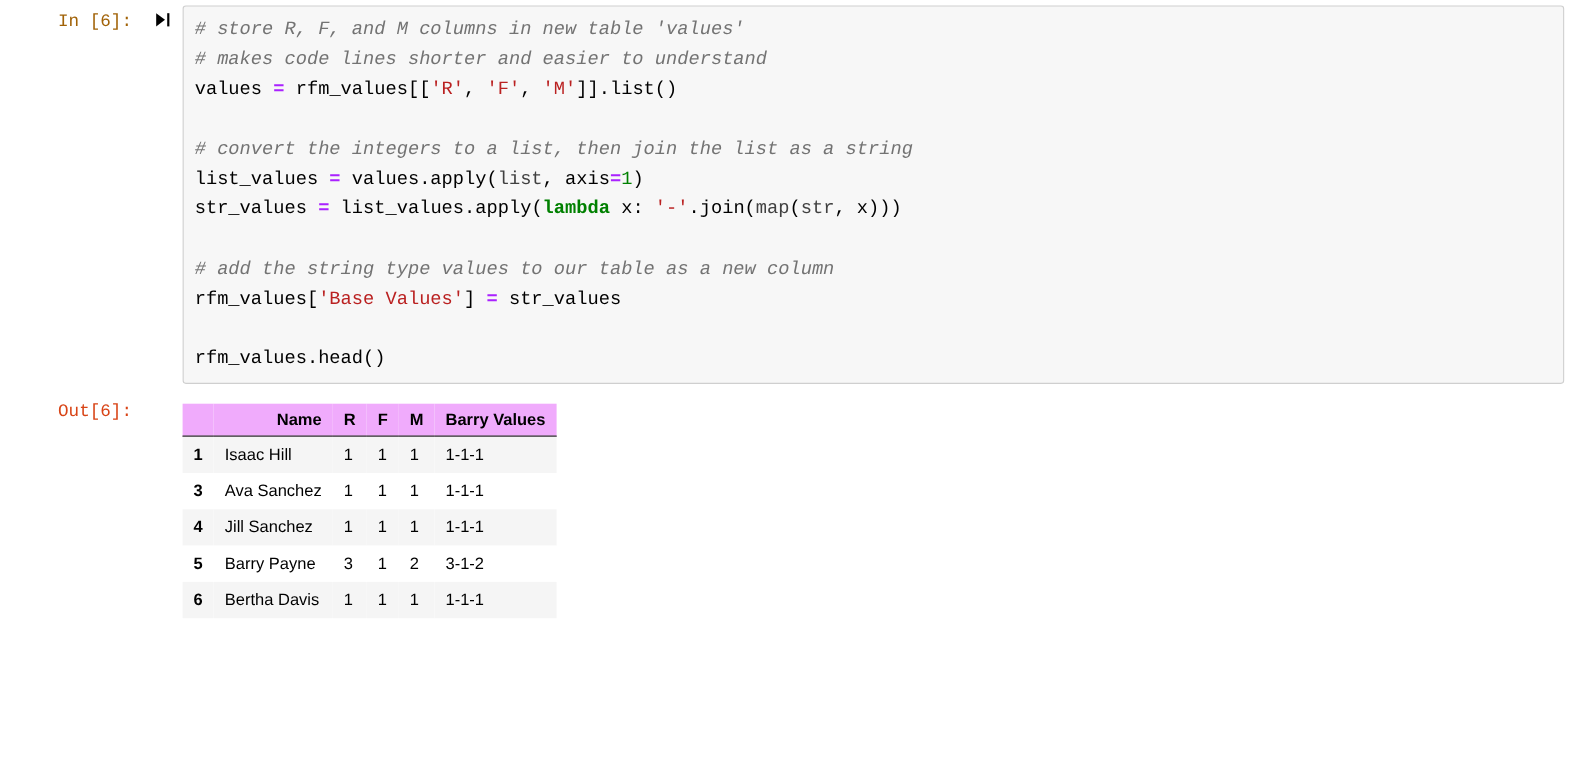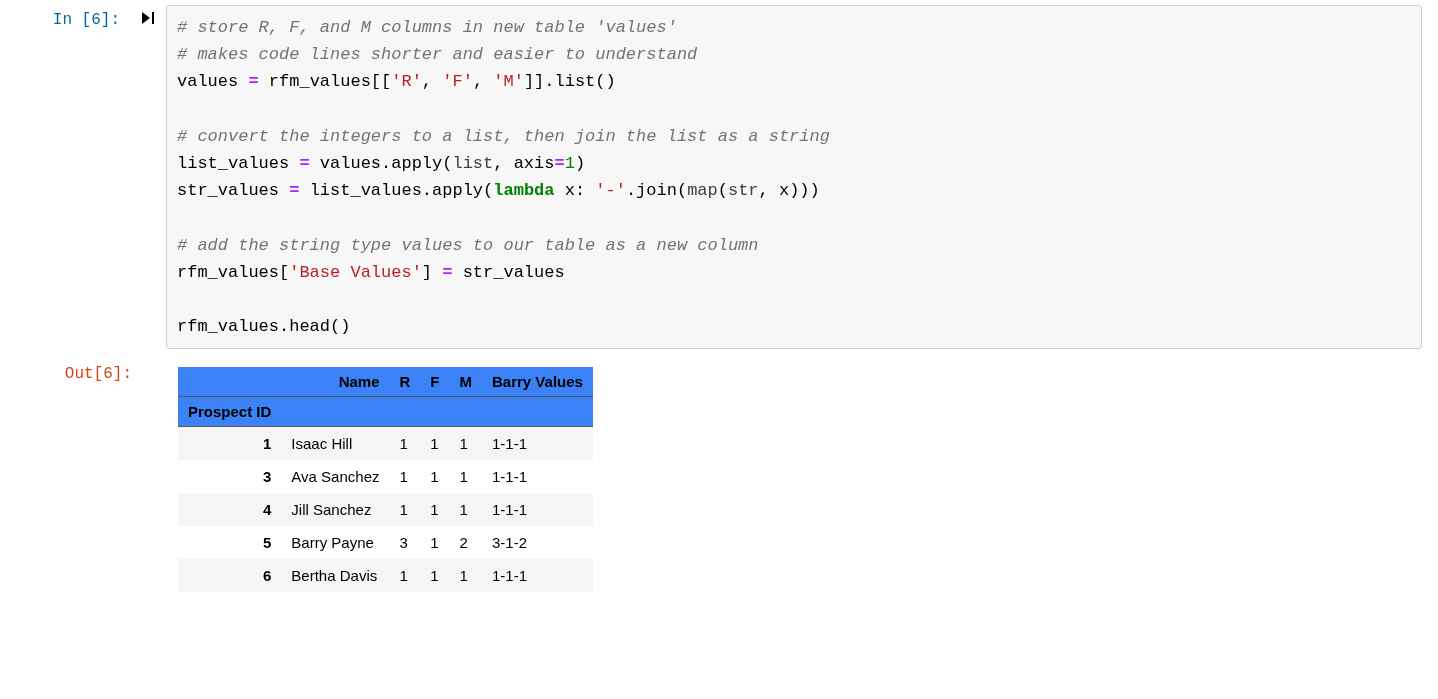--- a/index.html
+++ b/index.html
@@ -17,22 +17,22 @@
   }
   .prompt {
     width: 120px;
     text-align: right;
     padding: 6px 10px 0 0;
     font-family: SFMono-Regular, Menlo, Monaco, Consolas, "Liberation Mono", "Courier New", monospace;
     font-size: 16px;
     flex-shrink: 0;
     white-space: nowrap;
   }
-  .input-prompt { color: #0369a1; }
-  .output-prompt { color: #D84315; padding-left: 12px; }
+  .input-prompt { color: #a16207; }
+  .output-prompt { color: #D84315; }
   .run-icon-wrap {
     width: 36px;
     flex-shrink: 0;
     padding-top: 6px;
     text-align: center;
   }
   .run-icon {
     display: inline-block;
     color: #333;
     font-size: 14px;
@@ -73,21 +73,21 @@
   table.dataframe {
     border-collapse: collapse;
     font-size: 15px;
     border: none;
   }
   table.dataframe thead th {
     text-align: right;
     padding: 6px 10px;
     font-weight: bold;
     border-bottom: 1px solid #555;
-    background: #3b82f6;
+    background: #f0abfc;
   }
   table.dataframe thead tr:first-child th:first-child {
     text-align: right;
   }
   table.dataframe thead tr.index-row th {
     border-bottom: 1px solid #555;
   }
   table.dataframe tbody th {
     text-align: right;
     padding: 8px 10px;
@@ -139,28 +139,20 @@
     <table class="dataframe">
       <thead>
         <tr>
           <th></th>
           <th>Name</th>
           <th>R</th>
           <th>F</th>
           <th>M</th>
           <th>Barry Values</th>
         </tr>
-        <tr class="index-row">
-          <th>Prospect ID</th>
-          <th></th>
-          <th></th>
-          <th></th>
-          <th></th>
-          <th></th>
-        </tr>
       </thead>
       <tbody>
         <tr>
           <th>1</th>
           <td>Isaac Hill</td>
           <td>1</td>
           <td>1</td>
           <td>1</td>
           <td>1-1-1</td>
         </tr>

